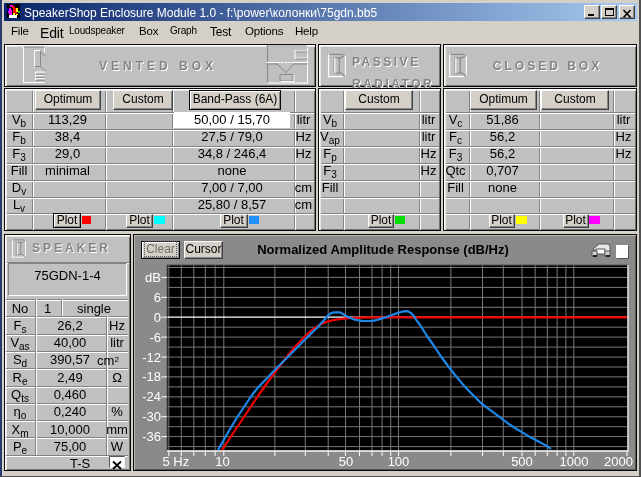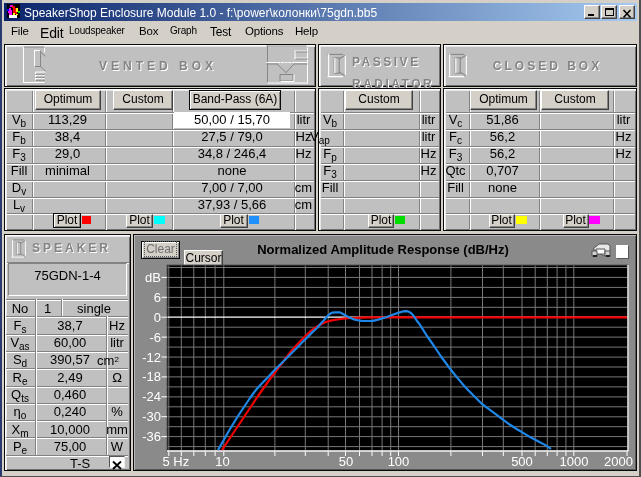--- a/index.html
+++ b/index.html
@@ -156,28 +156,28 @@
 <div class="cell" style="left:32px;top:111.5px;width:71px">113,29</div>
 <div class="cell" style="left:32px;top:128.5px;width:71px">38,4</div>
 <div class="cell" style="left:32px;top:145.5px;width:71px">29,0</div>
 <div class="cell" style="left:32px;top:162.5px;width:71px">minimal</div>
 <div class="abs" style="left:174px;top:111.5px;width:116px;height:16px;background:#fff"></div>
 <div class="cell" style="left:173px;top:111.5px;width:118px">50,00 / 15,70</div>
 <div class="cell" style="left:173px;top:128.5px;width:118px">27,5 / 79,0</div>
 <div class="cell" style="left:173px;top:145.5px;width:118px">34,8 / 246,4</div>
 <div class="cell" style="left:173px;top:162.5px;width:118px">none</div>
 <div class="cell" style="left:173px;top:179.5px;width:118px">7,00 / 7,00</div>
-<div class="cell" style="left:173px;top:196.5px;width:118px">37,93 / 5,66</div>
+<div class="cell" style="left:173px;top:196.5px;width:118px">25,80 / 8,57</div>
 <div class="cell" style="left:293px;top:111.5px;width:21px">litr</div>
 <div class="cell" style="left:293px;top:128.5px;width:21px">Hz</div>
 <div class="cell" style="left:293px;top:145.5px;width:21px">Hz</div>
 <div class="cell" style="left:293px;top:179.5px;width:21px">cm</div>
 <div class="cell" style="left:293px;top:196.5px;width:21px">cm</div>
 <div class="lbl" style="left:319px;top:111.5px;width:22px">V<sub>b</sub></div>
-<div class="lbl" style="left:309px;top:128.5px;width:22px">V<sub>ap</sub></div>
+<div class="lbl" style="left:319px;top:128.5px;width:22px">V<sub>ap</sub></div>
 <div class="lbl" style="left:319px;top:145.5px;width:22px">F<sub>p</sub></div>
 <div class="lbl" style="left:319px;top:162.5px;width:22px">F<sub>3</sub></div>
 <div class="lbl" style="left:319px;top:179.5px;width:22px">Fill</div>
 <div class="cell" style="left:418px;top:111.5px;width:21px">litr</div>
 <div class="cell" style="left:418px;top:128.5px;width:21px">litr</div>
 <div class="cell" style="left:418px;top:145.5px;width:21px">Hz</div>
 <div class="cell" style="left:418px;top:162.5px;width:21px">Hz</div>
 <div class="lbl" style="left:444px;top:111.5px;width:23px">V<sub>c</sub></div>
 <div class="lbl" style="left:444px;top:128.5px;width:23px">F<sub>c</sub></div>
 <div class="lbl" style="left:444px;top:145.5px;width:23px">F<sub>3</sub></div>
@@ -235,24 +235,24 @@
 <div class="hg" style="left:6px;top:420.1px;width:122px"></div>
 <div class="hg" style="left:6px;top:437.4px;width:122px"></div>
 <div class="hg" style="left:6px;top:454.7px;width:122px"></div>
 <div class="vg" style="left:34.5px;top:299px;height:156px"></div>
 <div class="vg" style="left:105.5px;top:316px;height:139px"></div>
 <div class="vg" style="left:60.5px;top:299px;height:17px"></div>
 <div class="lbl" style="left:6px;top:300.5px;width:28px">No</div>
 <div class="cell" style="left:35px;top:300.5px;width:25px">1</div>
 <div class="cell" style="left:61px;top:300.5px;width:66px">single</div>
 <div class="lbl" style="left:6px;top:317.8px;width:28px">F<sub>s</sub></div>
-<div class="cell" style="left:35px;top:317.8px;width:70px">38,7</div>
+<div class="cell" style="left:35px;top:317.8px;width:70px">26,2</div>
 <div class="cell" style="left:106px;top:317.8px;width:22px">Hz</div>
 <div class="lbl" style="left:6px;top:335.1px;width:28px">V<sub>as</sub></div>
-<div class="cell" style="left:35px;top:335.1px;width:70px">60,00</div>
+<div class="cell" style="left:35px;top:335.1px;width:70px">40,00</div>
 <div class="cell" style="left:106px;top:335.1px;width:22px">litr</div>
 <div class="lbl" style="left:6px;top:352.4px;width:28px">S<sub>d</sub></div>
 <div class="cell" style="left:35px;top:352.4px;width:70px">390,57</div>
 <div class="cell" style="left:97px;top:352.4px;width:22px">cm<sup>2</sup></div>
 <div class="lbl" style="left:6px;top:369.7px;width:28px">R<sub>e</sub></div>
 <div class="cell" style="left:35px;top:369.7px;width:70px">2,49</div>
 <div class="cell" style="left:106px;top:369.7px;width:22px">Ω</div>
 <div class="lbl" style="left:6px;top:387.0px;width:28px">Q<sub>ts</sub></div>
 <div class="cell" style="left:35px;top:387.0px;width:70px">0,460</div>
 <div class="cell" style="left:106px;top:387.0px;width:22px"></div>
@@ -264,21 +264,21 @@
 <div class="cell" style="left:106px;top:421.6px;width:22px">mm</div>
 <div class="lbl" style="left:6px;top:438.9px;width:28px">P<sub>e</sub></div>
 <div class="cell" style="left:35px;top:438.9px;width:70px">75,00</div>
 <div class="cell" style="left:106px;top:438.9px;width:22px">W</div>
 <div class="abs" style="left:70px;top:456px;width:36px;font-size:13px;text-align:left">T-S</div>
 <div class="abs" style="left:109px;top:455.5px;width:16px;height:12.5px;background:#fff;border:1px solid #555;border-bottom-color:#eee;border-right-color:#eee"><svg width="14" height="10.5" viewBox="0 0 14 10.5">
       <path d="M3 1.5 L11 9 M11 1.5 L3 9" stroke="#000" stroke-width="1.8"></path>
     </svg></div>
 <div class="abs" style="left:133px;top:233.5px;width:504px;height:237px;background:#8a8a8a;border:1px solid #0a0a0a;box-shadow:inset 1px 1px 0 #b8b8b8,inset -1px -1px 0 #555"></div>
 <div class="btnd" style="left:141px;top:241px;width:39px;height:18px;line-height:14px;color:#6e6e6e"><span style="border:1px dotted #555;padding:0 1px">Clear</span></div>
-<div class="btn" style="left:184px;top:250px;width:39px;height:18px;line-height:15px">Cursor</div>
+<div class="btn" style="left:184px;top:241px;width:39px;height:18px;line-height:15px">Cursor</div>
 <div class="abs" style="left:233px;top:242px;width:300px;text-align:center;font-size:13px;font-weight:bold;color:#000">Normalized Amplitude Response (dB/Hz)</div>
 <svg class="abs" style="left:589px;top:243px" width="23" height="15" viewBox="0 0 23 15">
 <path d="M4 6 L10 1 H19 L21 3 V8 L15 13 Z" fill="#e8e8e8" stroke="#555" stroke-width="1"></path>
 <path d="M7 6 H16 V11 H7 Z" fill="#fff" stroke="#555"></path>
 <rect x="3" y="8" width="5" height="5" fill="#d0d0d0" stroke="#555"></rect>
 <rect x="16" y="8" width="5" height="5" fill="#d0d0d0" stroke="#555"></rect>
 <rect x="4" y="12" width="4" height="2" fill="#222"></rect>
     <rect x="17" y="12" width="4" height="2" fill="#222"></rect>
 </svg>
 <div class="abs" style="left:615.5px;top:244.5px;width:12.5px;height:13px;background:#fff;box-shadow:1px 1px 0 #555"></div>

